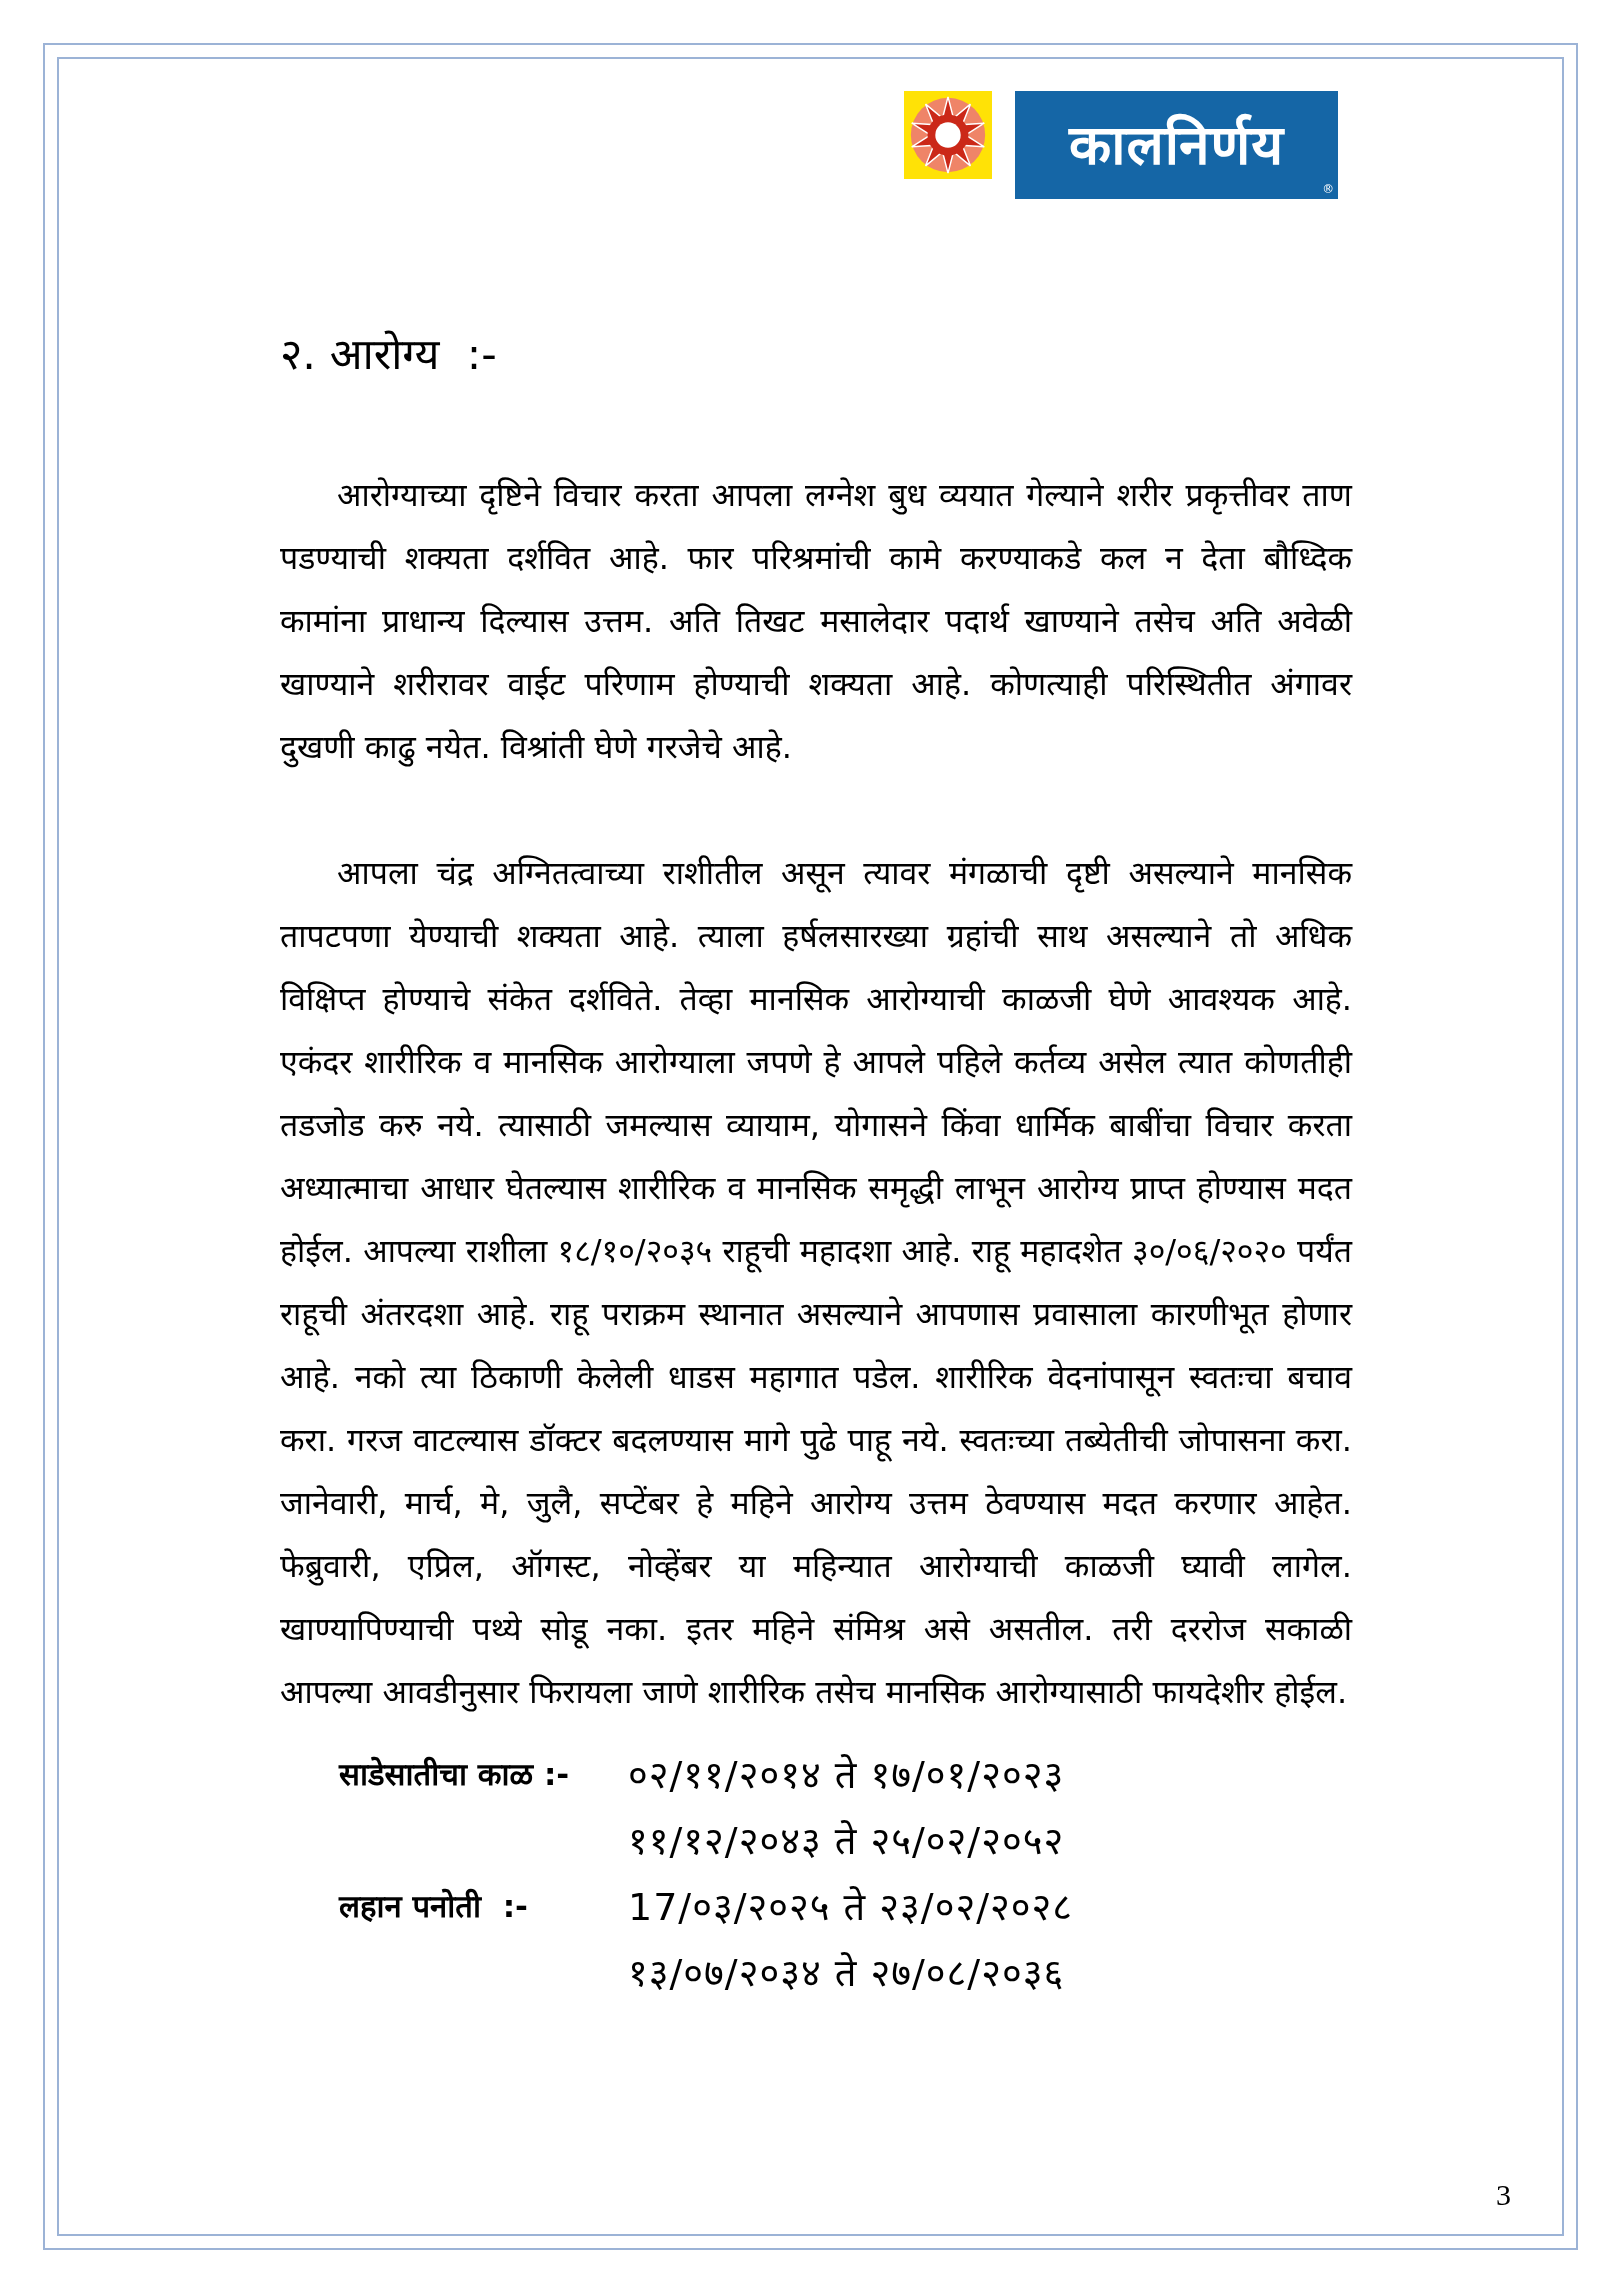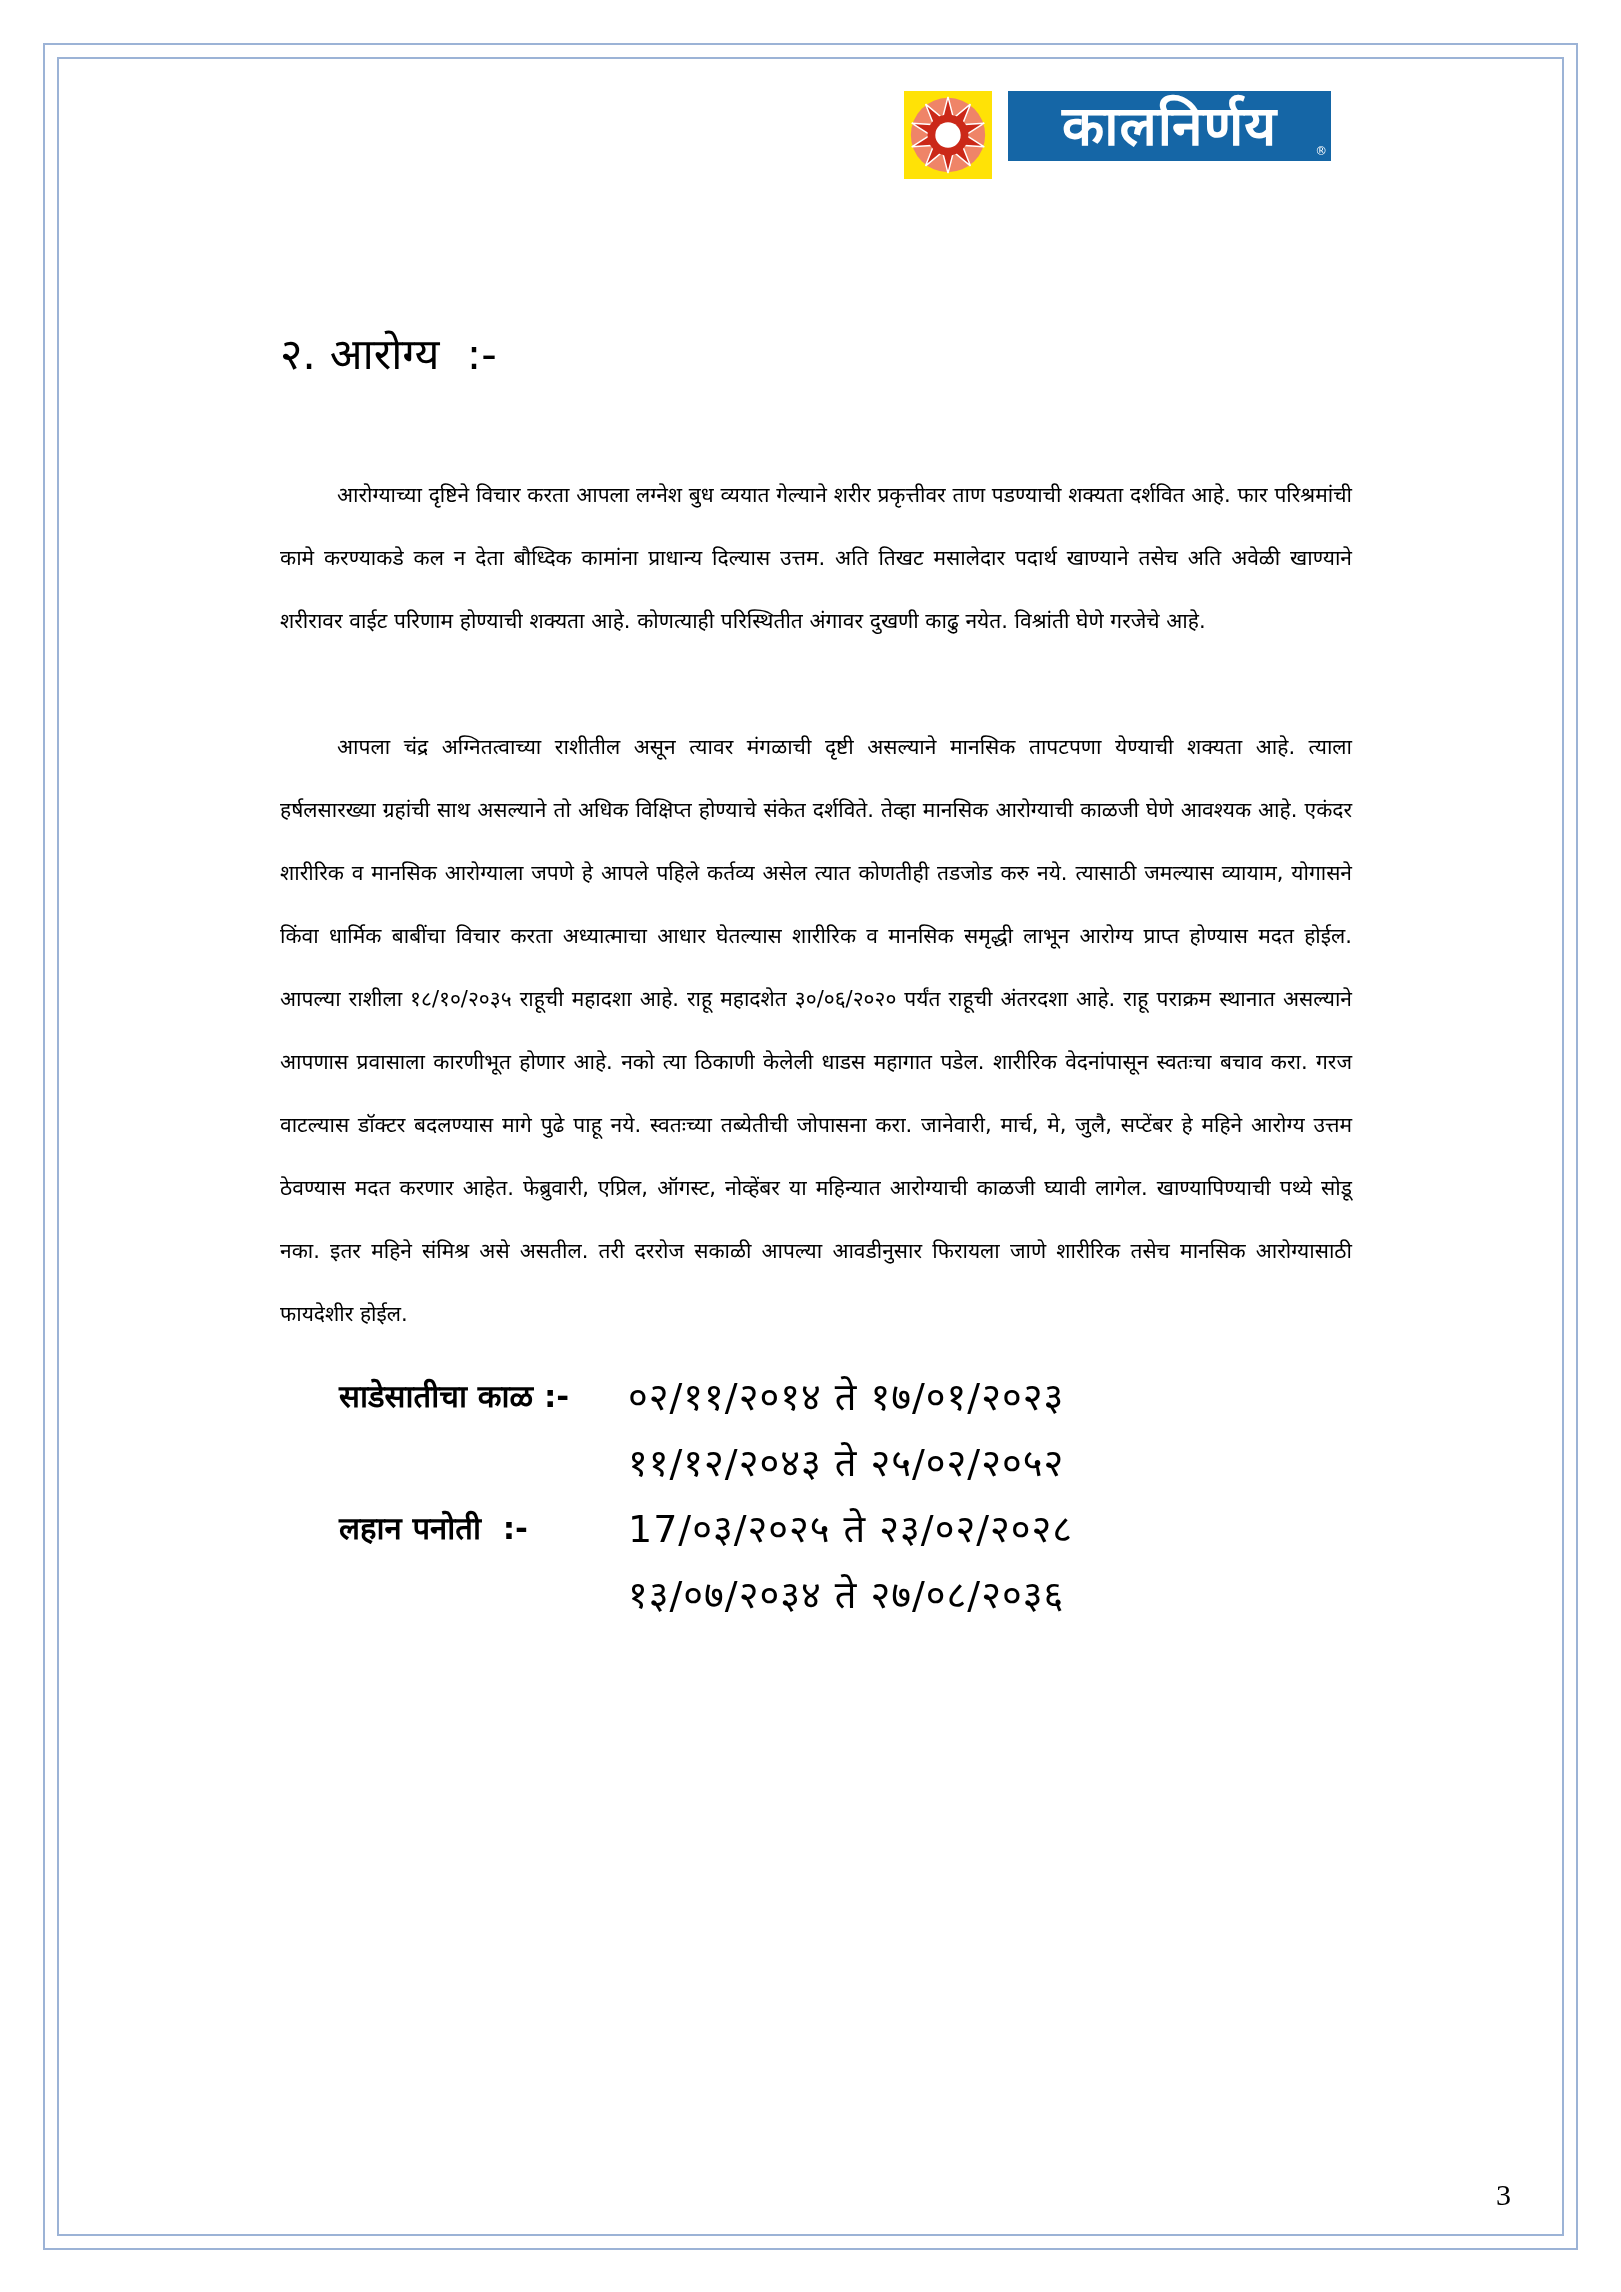--- a/index.html
+++ b/index.html
@@ -18,21 +18,21 @@
     border:2.9px solid #9cb3d6;
     pointer-events:none;
   }
   .border-inner {
     position:absolute; inset:57px;
     border:2.9px solid #9cb3d6;
     pointer-events:none;
   }
   .logo {
     position:absolute; left:904px; top:91px;
-    display:flex; align-items:stretch; gap:16px; height:70px;
+    display:flex; align-items:stretch; gap:23px; height:108px;
   }
   .logo-emblem { width:88px; height:88px; flex:0 0 auto; }
   .logo-wordmark {
     position:relative;
     background:#1566a6;
     display:flex; align-items:center; justify-content:center;
     padding:0 23.5px;
     min-width:323px;
   }
   .logo-text {
@@ -52,21 +52,21 @@
     left:280px; top:323px;
     width:1072px;
   }
   .heading {
     font-size:43px;
     font-weight:400;
     white-space:pre-wrap;
     margin-bottom:82px;
   }
   .para {
-    font-size:21px;
+    font-size:32px;
     line-height:63px;
     text-align:justify;
     text-indent:57px;
   }
   .para + .para { margin-top:63px; }
   .periods {
     margin-top:15.7px;
     display:grid;
     grid-template-columns:348px 1fr;
   }

